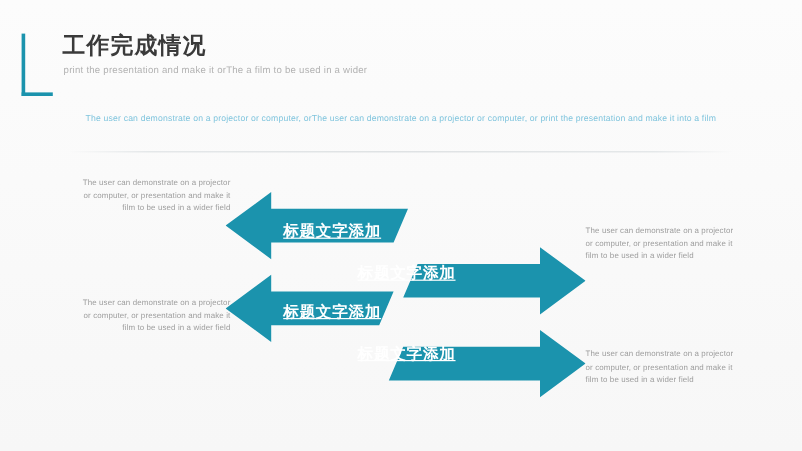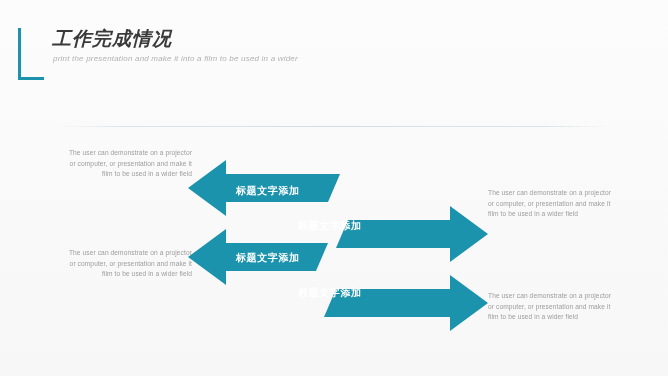--- a/index.html
+++ b/index.html
@@ -6,21 +6,21 @@
   body{
     width:668px;height:376px;
     background:#fafafa;
     font-family:"Liberation Sans","DejaVu Sans",sans-serif;
     overflow:hidden;
     position:relative;
   }
   .slide{position:absolute;inset:0;background:linear-gradient(180deg,#fcfcfc 0%,#f7f7f7 100%);}
 
   
-  .header{position:absolute;left:18px;top:26px;width:420px;height:62px;font-style:italic;}
+  .header{position:absolute;left:18px;top:26px;width:420px;height:62px;}
   .bracket{
     position:absolute;left:0;top:2px;
     width:26px;height:52px;
     border-left:3px solid #1b93ad;
     border-bottom:3px solid #1b93ad;
     box-sizing:border-box;
   }
   .title{
     position:absolute;left:34px;top:0px;
     font-size:19px;font-weight:bold;color:#3a3a3a;
@@ -41,22 +41,22 @@
   .intro div{white-space:nowrap;}
   .divider{
     position:absolute;left:57px;top:126px;width:554px;height:1px;
     background:linear-gradient(90deg,rgba(210,214,216,0) 0%,#dfe3e5 12%,#d8dcde 50%,#dfe3e5 88%,rgba(210,214,216,0) 100%);
   }
 
   
   .diagram{position:absolute;left:188px;top:158px;width:300px;height:175px;}
   .diagram svg{display:block;}
   .arrow-label{
-    position:absolute;color:#ffffff;font-size:10px;font-weight:bold;
-    letter-spacing:.6px;white-space:nowrap;
+    position:absolute;color:#ffffff;font-size:13px;font-weight:bold;
+    letter-spacing:.6px;white-space:nowrap;text-decoration:underline;
   }
   .lbl1{left:48px;top:26px;}
   .lbl2{left:110px;top:61px;}
   .lbl3{left:48px;top:93px;}
   .lbl4{left:110px;top:128px;}
 
   
   .cap{
     position:absolute;color:#9d9d9d;font-size:6.6px;line-height:10.5px;
     letter-spacing:.1px;width:126px;
@@ -69,24 +69,25 @@
   .cap-br{left:488px;top:291px;}
 </style>
 </head>
 <body>
 
 <div class="slide">
 
   <div class="header">
     <div class="bracket"></div>
     <div class="title">工作完成情况</div>
-    <div class="subtitle">print the presentation and make it into a film to be used in a wider</div>
+    <div class="subtitle">print the presentation and make it orThe a film to be used in a wider</div>
   </div>
 
   <div class="intro">
+    <div>The user can demonstrate on a projector or computer, orThe user can demonstrate on a projector or computer, or print the presentation and make it into a film</div>
   </div>
   <div class="divider"></div>
 
   <div class="diagram">
     <svg width="300" height="175" viewBox="0 0 300 175">
 
       <polygon fill="#1b93ad" points="0,30 38,2 38,16 152,16 140,44 38,44 38,58"></polygon>
 
       <polygon fill="#1b93ad" points="300,76 262,48 262,62 160,62 148,90 262,90 262,104"></polygon>
 

